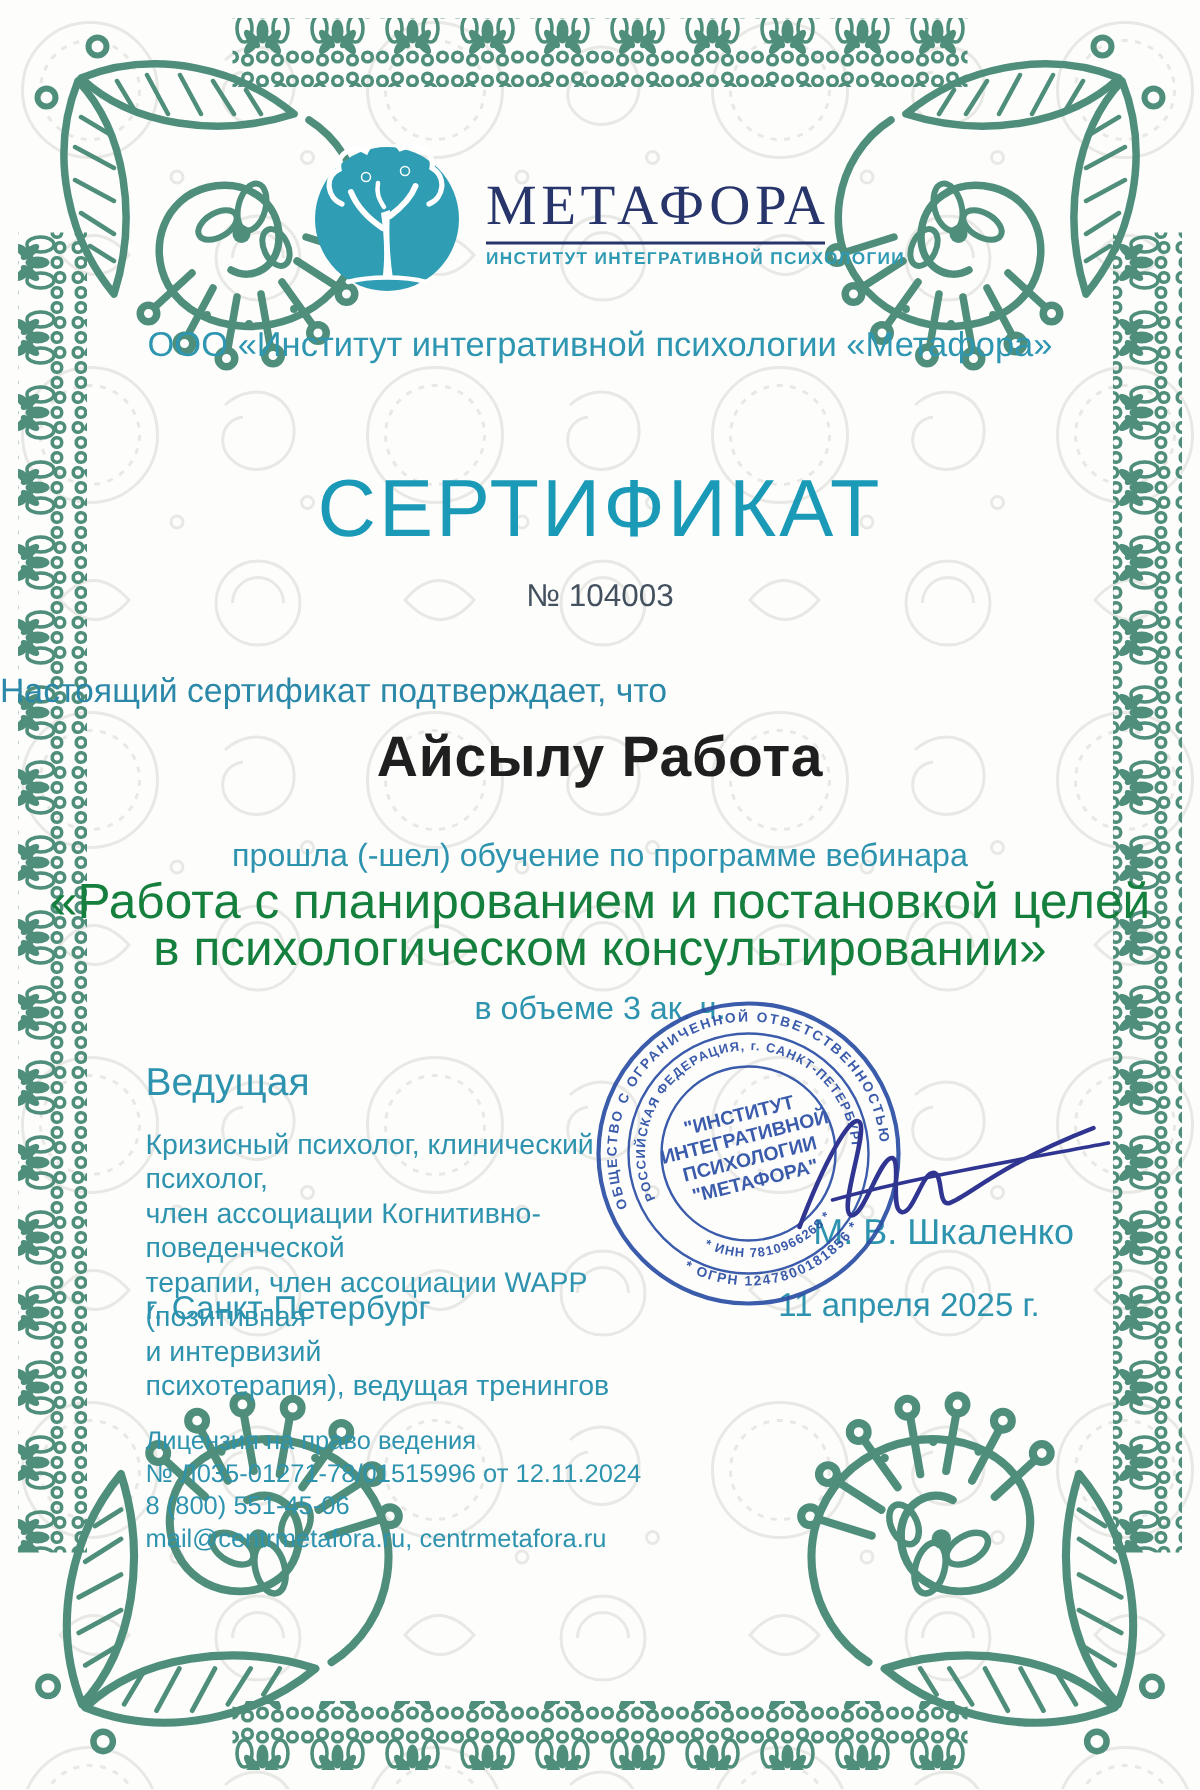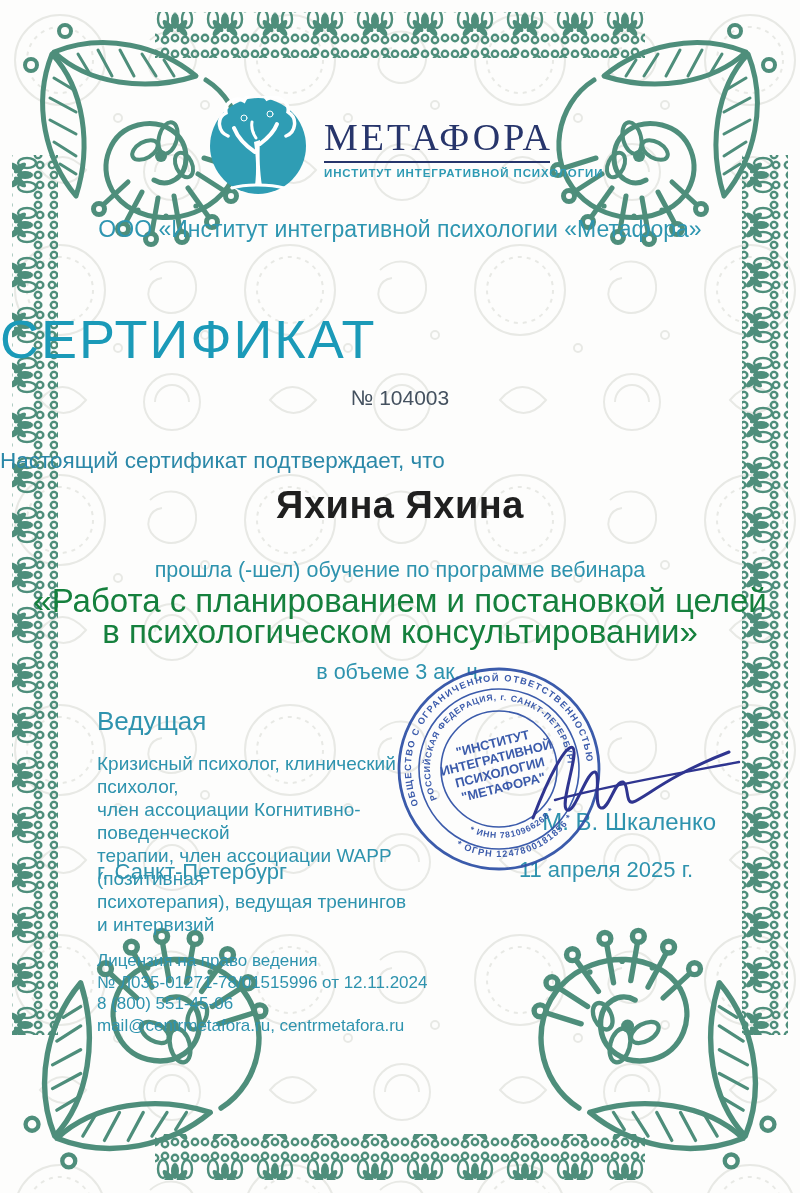--- a/index.html
+++ b/index.html
@@ -15,21 +15,21 @@
   .logo{position:absolute;left:208px;top:96px;display:flex;align-items:flex-start;}
   .logo-icon{width:100px;height:100px;flex:0 0 auto;}
   .brand-block{margin-left:16px;padding-top:22px;width:228px;}
   .brand{font-family:"Liberation Serif",serif;font-size:38px;letter-spacing:3px;color:#27356b;line-height:1;white-space:nowrap;}
   .brand-rule{height:2px;background:#27356b;margin-top:5px;width:226px;}
   .brand-sub{margin-top:4px;font-size:11.5px;font-weight:bold;letter-spacing:0.9px;color:#2e9ab3;white-space:nowrap;}
 
   .org-line{position:absolute;left:0;top:216px;width:100%;text-align:center;
     font-size:23px;color:#2e96b1;}
 
-  .cert-title{position:absolute;left:0;top:308px;width:100%;text-align:left;
+  .cert-title{position:absolute;left:0;top:308px;width:100%;text-align:center;
     font-size:54px;letter-spacing:2px;color:#1b9ab8;font-weight:400;}
   .cert-number{position:absolute;left:0;top:386px;width:100%;text-align:center;
     font-size:21px;color:#44515f;}
 
   .confirm{position:absolute;left:0;top:448px;width:100%;
     font-size:22.5px;color:#2b88a8;}
   .recipient{position:absolute;left:0;top:484px;width:100%;text-align:center;
     font-size:38px;font-weight:bold;color:#1f1f1f;letter-spacing:0.5px;}
 
   .program-intro{position:absolute;left:0;top:558px;width:100%;text-align:center;
@@ -170,36 +170,36 @@
         <div class="brand-sub">ИНСТИТУТ ИНТЕГРАТИВНОЙ ПСИХОЛОГИИ</div>
       </div>
     </div>
 
     <div class="org-line">ООО «Институт интегративной психологии «Метафора»</div>
 
     <div class="cert-title">СЕРТИФИКАТ</div>
     <div class="cert-number">№ 104003</div>
 
     <div class="confirm">Настоящий сертификат подтверждает, что</div>
-    <div class="recipient">Яхина Яхина</div>
+    <div class="recipient">Айсылу Работа</div>
 
     <div class="program-intro">прошла (-шел) обучение по программе вебинара</div>
     <div class="program-title">
       <div>«Работа с планированием и постановкой целей</div>
       <div>в психологическом консультировании»</div>
     </div>
     <div class="program-volume">в объеме 3 ак. ч.</div>
 
     <div class="presenter-role">Ведущая</div>
     <div class="presenter-bio">
       <div>Кризисный психолог, клинический психолог,</div>
       <div>член ассоциации Когнитивно-поведенческой</div>
       <div>терапии, член ассоциации WAPP (позитивная</div>
+      <div>и интервизий</div>
       <div>психотерапия), ведущая тренингов</div>
-      <div>и интервизий</div>
     </div>
 
     <svg class="stamp" viewBox="0 0 212 212">
       <defs>
         <path id="arcOuterTop" d="M29.8,150 A88,88 0 1 1 182.2,150"></path>
         <path id="arcOuterBot" d="M29.8,150 A88,88 0 0 0 182.2,150"></path>
         <path id="arcInnerTop" d="M53.1,150.4 A69,69 0 1 1 158.9,150.4"></path>
         <path id="arcInnerBot" d="M53.1,150.4 A69,69 0 0 0 158.9,150.4"></path>
       </defs>
       <g fill="none" stroke="#2d4fa5">

